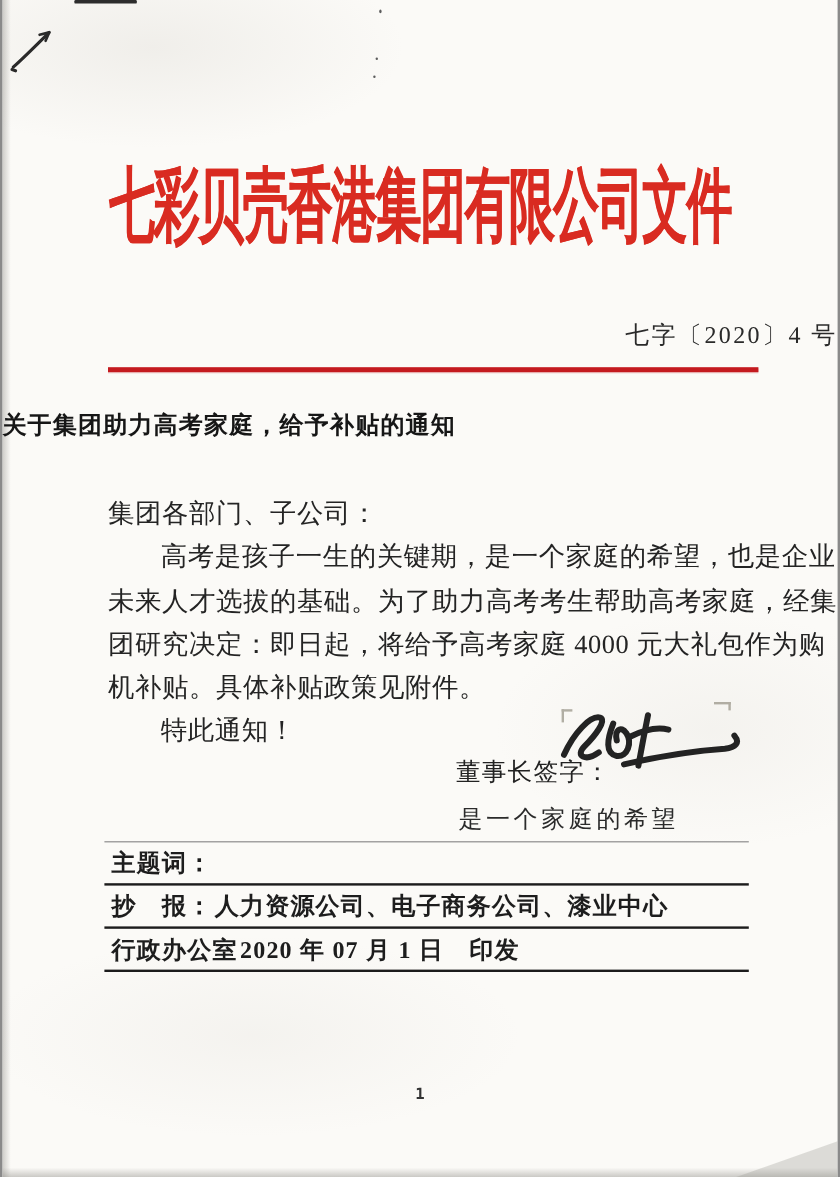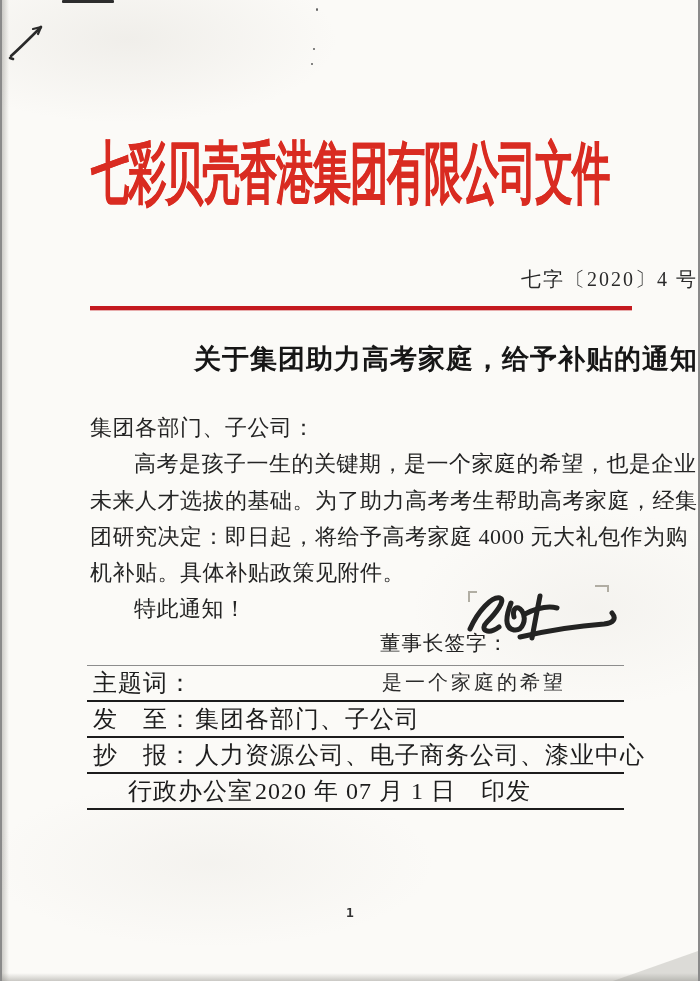--- a/index.html
+++ b/index.html
@@ -51,50 +51,50 @@
     text-align:right;font-size:20px;letter-spacing:2px;color:#2a2a2a;
   }
   .red-rule{
     position:absolute;left:88px;top:306px;width:542px;height:4px;
     background:var(--rule-red);
     box-shadow:0 1px 0 rgba(196,26,31,.35);
   }
   
   .doc-title{
     position:absolute;left:0;top:341px;width:100%;
-    text-align:right;font-size:27px;font-weight:700;letter-spacing:1px;color:#161616;
+    text-align:left;font-size:20px;font-weight:700;letter-spacing:1px;color:#161616;
   }
   .body-block{
     position:absolute;left:88px;top:410px;width:527px;
     font-size:22px;line-height:36.3px;color:#242424;
     letter-spacing:.5px;
   }
   .body-line{white-space:nowrap;}
   .indent{text-indent:2em;}
   
   .sign-label{position:absolute;left:378px;top:629px;font-size:20.5px;letter-spacing:1px;color:#222;text-align:center;}
   .signature{position:absolute;left:452px;top:583px;}
   .sig-mark{position:absolute;border-color:#9a9689;border-style:solid;opacity:.75;}
   .sig-mark1{left:466px;top:591px;width:7px;height:9px;border-width:2px 0 0 2px;}
   .sig-mark2{left:593px;top:585px;width:12px;height:5px;border-width:2px 2px 0 0;}
   .date-cn{position:absolute;left:380px;top:669px;font-size:20px;letter-spacing:3px;color:#2b2b2b;}
   
   .footer-table{
-    position:absolute;left:85px;top:665px;width:537px;
+    position:absolute;left:85px;top:701px;width:537px;
     border-top:1px solid #8d8d8d;
-    font-size:24px;font-weight:400;color:#1d1d1d;
+    font-size:20px;font-weight:700;color:#1d1d1d;
   }
   .ft-row{
     display:flex;align-items:center;height:34px;
     border-bottom:2px solid #1c1c1c;
     padding-left:6px;letter-spacing:1px;white-space:nowrap;
   }
   .ft-row .val{margin-left:2px;}
   .ft-row.subject .val{margin-left:24px;}
-  .ft-row.issue{justify-content:center;}
+  .ft-row.issue{justify-content:flex-start;}
   .ft-row.issue .val{margin-right:58px;}
   .page-number{
     position:absolute;left:0;top:905px;width:100%;
     text-align:center;font-size:13px;font-weight:700;color:#333;
     font-family:"DejaVu Sans Mono","Liberation Mono",monospace;
   }
 </style>
 </head>
 <body>
 
@@ -140,24 +140,20 @@
       <path d="M66 54 C92 48 122 43 150 41 C159 40 163 36 158 30"></path>
     </g>
   </svg>
   <div class="date-cn">是一个家庭的希望</div>
 
   <div class="footer-table">
     <div class="ft-row subject">
       <span class="lbl">主题词：</span>
     </div>
     <div class="ft-row">
-      <span class="lbl">发　至：</span>
-      <span class="val">集团各部门、子公司</span>
-    </div>
-    <div class="ft-row">
       <span class="lbl">抄　报：</span>
       <span class="val">人力资源公司、电子商务公司、漆业中心</span>
     </div>
     <div class="ft-row issue">
       <span class="lbl">行政办公室</span>
       <span class="val">2020 年 07 月 1 日　印发</span>
     </div>
   </div>
 
   <div class="page-number">1</div>

